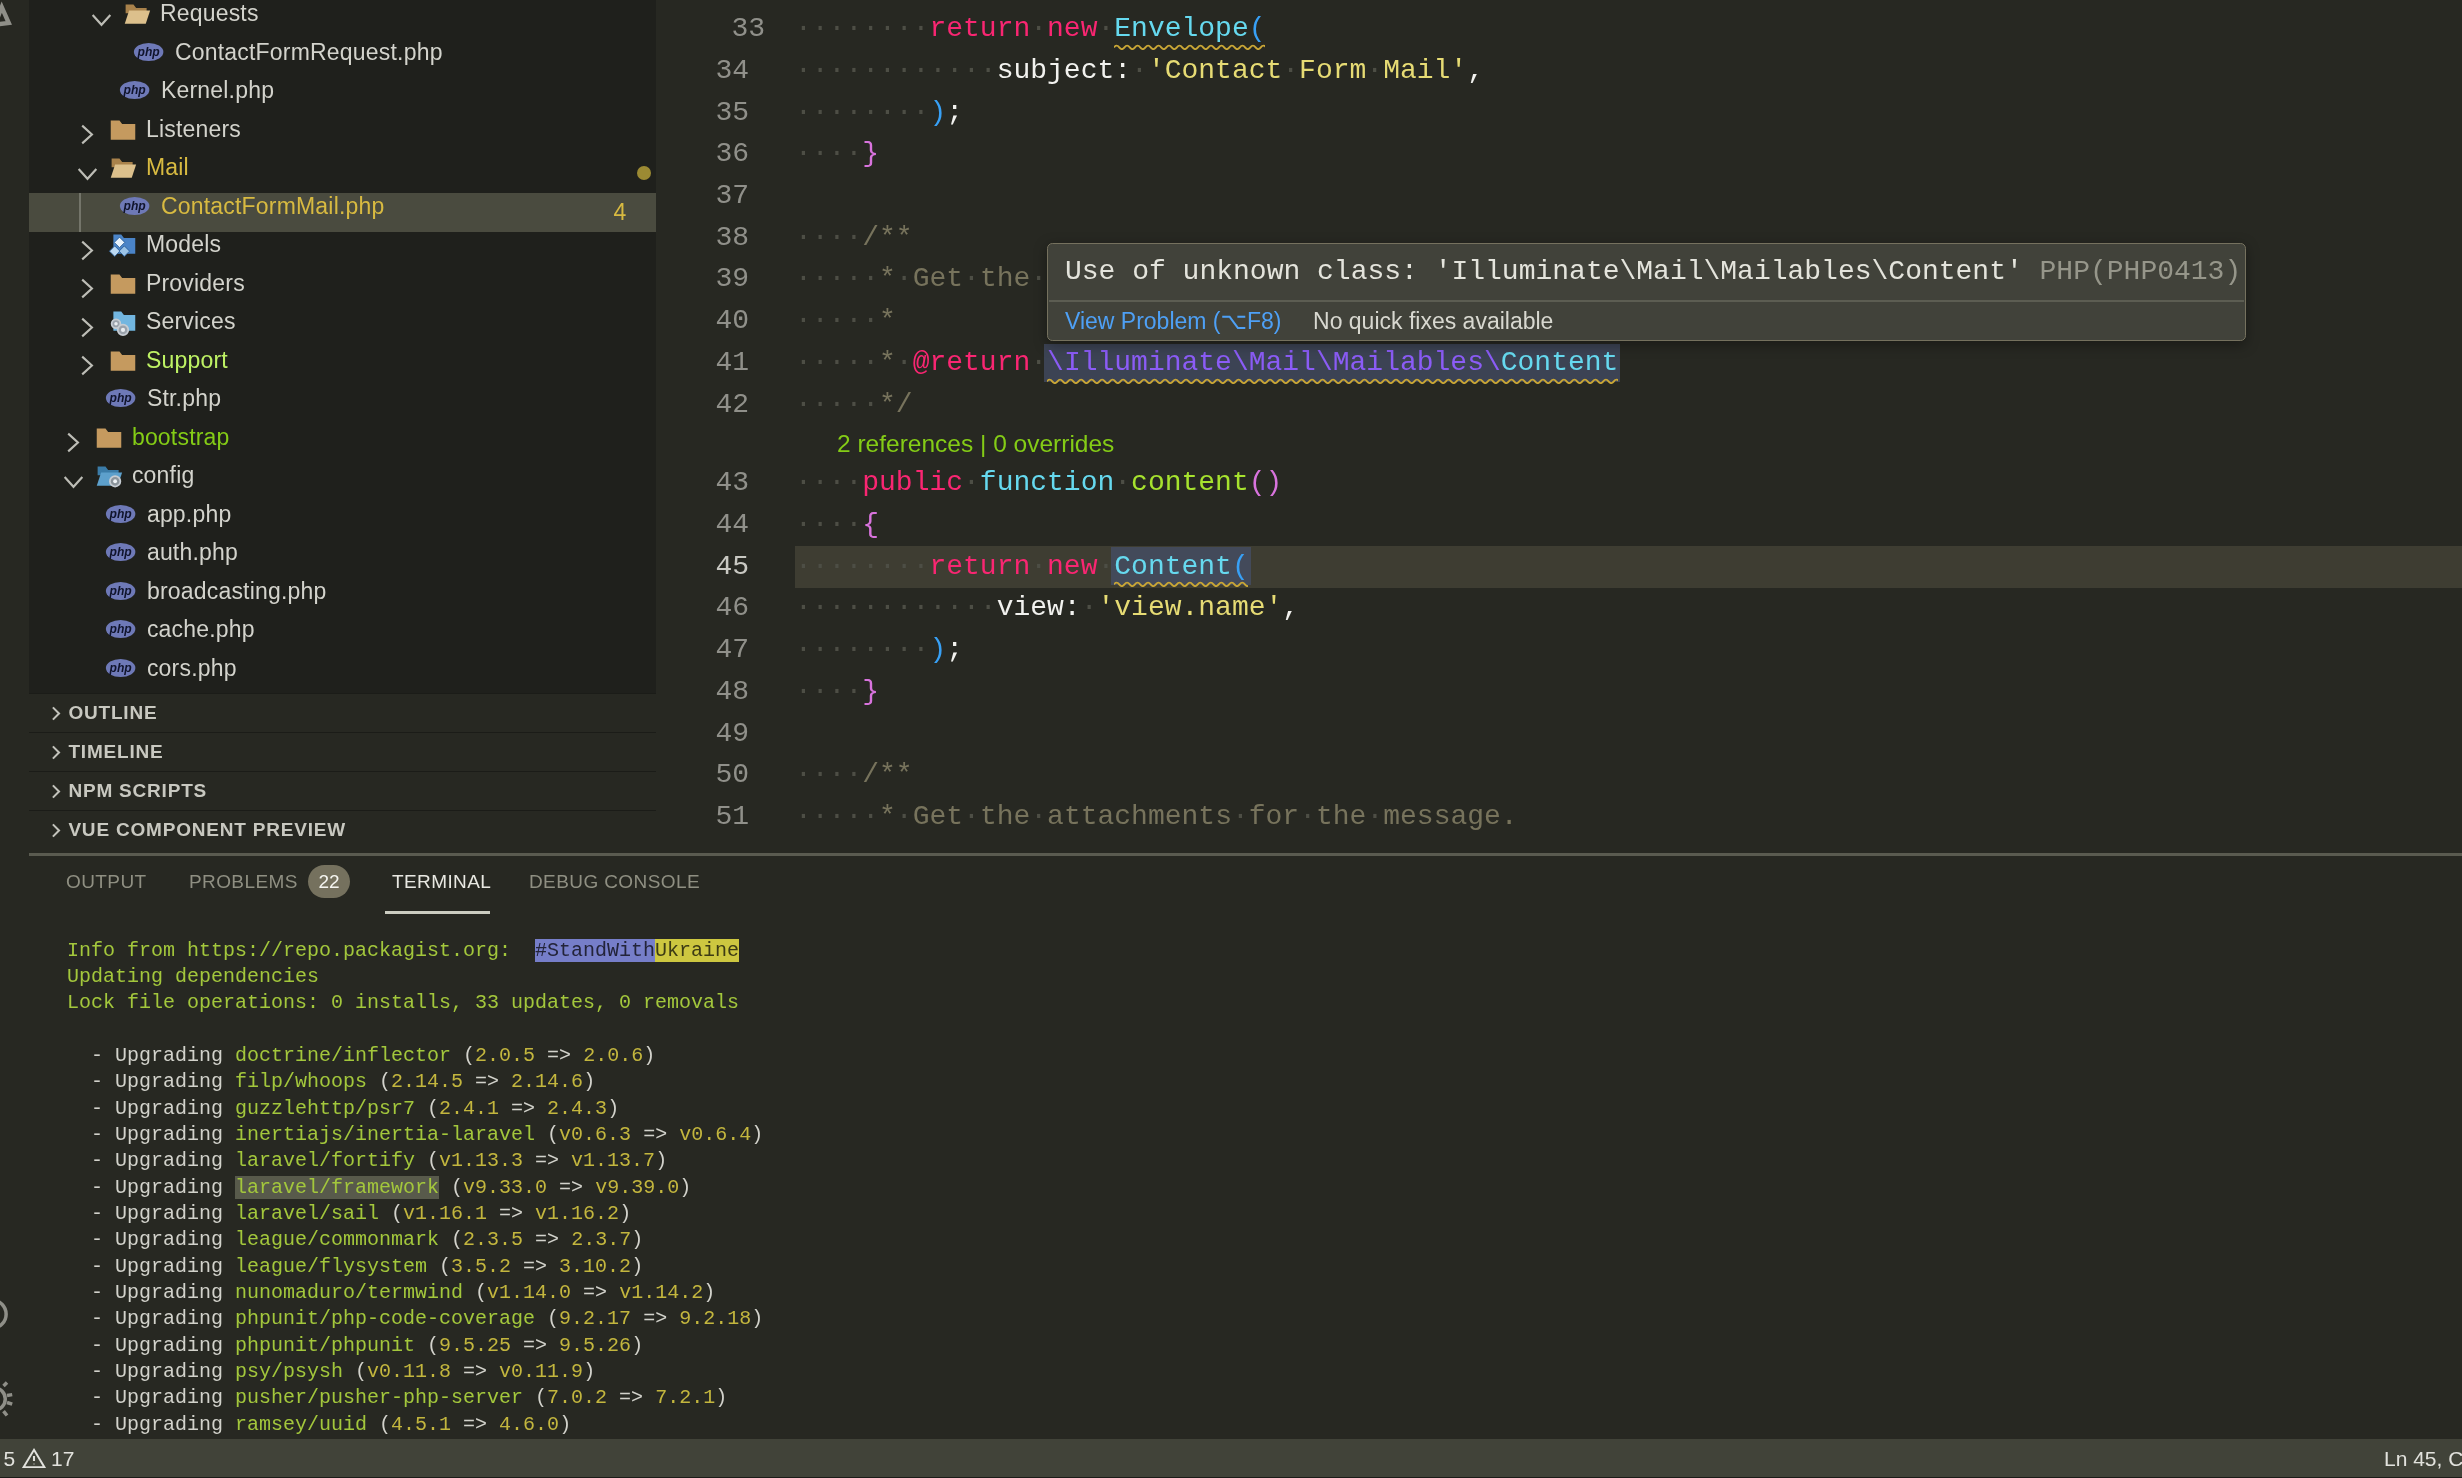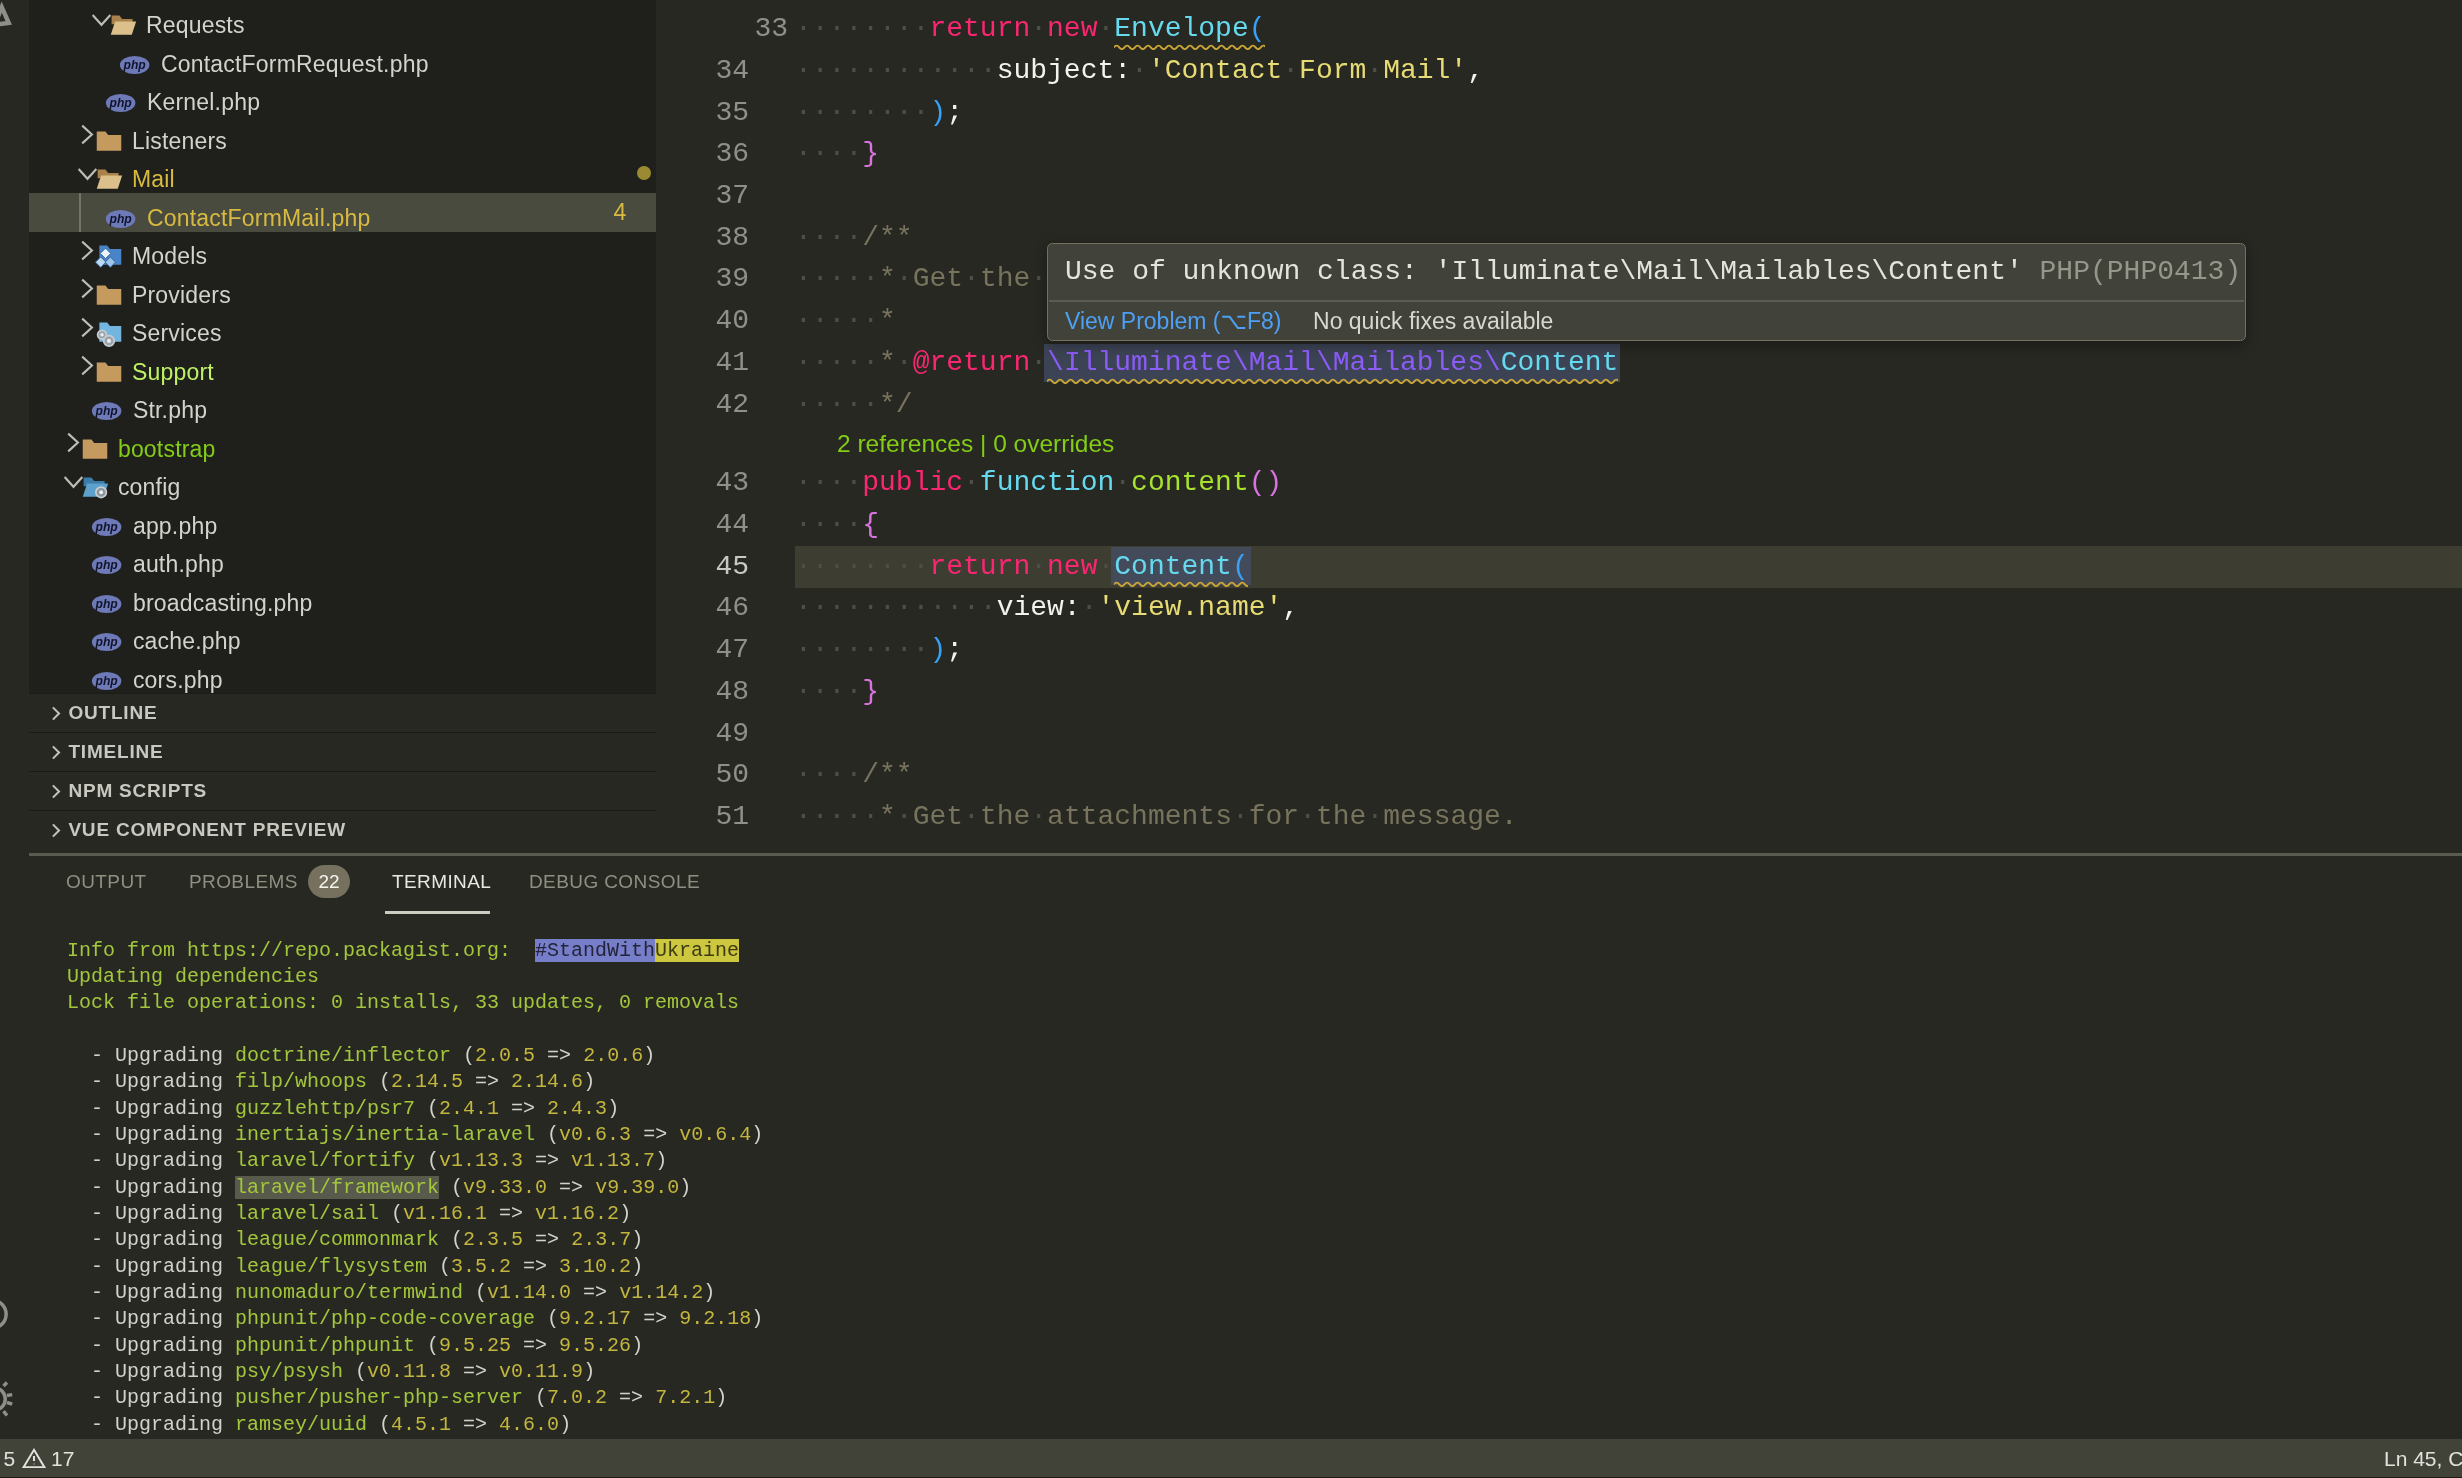--- a/index.html
+++ b/index.html
@@ -14,21 +14,21 @@
 .k{color:#f92672}
 .c{color:#66d9ef;}
 .s{color:#e6db74}
 .w{color:#f2f2ef}
 .g{color:#a6e22e}
 .m{color:#77735c}
 .n{color:#8b5cf6}
 .b{color:#38a0f5}
 .o{color:#d873dd}
 .d{color:#4d4e45}
-.trow{position:absolute;left:19px;width:627px;height:39px;display:flex;align-items:flex-end;
+.trow{position:absolute;left:33px;width:627px;height:39px;display:flex;align-items:flex-start;
  font-size:23px;color:#d3d3cc;white-space:nowrap}
 .tlbl{letter-spacing:0.2px}
 .sechead{position:absolute;left:29px;width:627px;height:39px;display:flex;align-items:center;
  background:#272822;border-top:1.8px solid #1b1c18;font-size:19px;font-weight:bold;
  letter-spacing:0.8px;color:#c8c8c0}
 .term{position:absolute;left:67px;font-family:"Liberation Mono",monospace;font-size:20px;
  line-height:26px;white-space:pre;color:#d2d2cb}
 .tg{color:#a3c73c}
 .ty{color:#c3b63e}
 .tw{color:#d2d2cb}
@@ -249,21 +249,21 @@
     </div>
 <div class="sechead" style="top:810px">
       <svg style="margin-left:15.8px" width="21" height="21" viewBox="0 0 24 24">
         <path d="M9 5 L16 12 L9 19" fill="none" stroke="#c2c2bb" stroke-width="2.4"></path>
       </svg>
       <span style="margin-left:2.6px">VUE COMPONENT PREVIEW</span>
     </div>
 <div class="abs" style="left:795px;top:546px;width:1668px;height:42px;background:#3e3d32"></div>
 <div class="abs" style="left:1044px;top:344px;width:576px;height:38px;background:#3c4354"></div>
 <div class="abs" style="left:1111px;top:547px;width:140px;height:38px;background:#434a5a"></div>
-<div class="lnum" style="left:709px;top:8px;color:#90908a">33</div>
+<div class="lnum" style="left:686px;top:8px;color:#90908a">33</div>
 <div class="codeline" style="top:8px"><span class="d">········</span><span class="k">return</span><span class="d">·</span><span class="k">new</span><span class="d">·</span><span class="c">Envelope</span><span class="b">(</span></div>
 <div class="lnum" style="left:670px;top:50px;color:#90908a">34</div>
 <div class="codeline" style="top:50px"><span class="d">············</span><span class="w">subject:</span><span class="d">·</span><span class="s">'Contact</span><span class="d">·</span><span class="s">Form</span><span class="d">·</span><span class="s">Mail'</span><span class="w">,</span></div>
 <div class="lnum" style="left:670px;top:92px;color:#90908a">35</div>
 <div class="codeline" style="top:92px"><span class="d">········</span><span class="b">)</span><span class="w">;</span></div>
 <div class="lnum" style="left:670px;top:133px;color:#90908a">36</div>
 <div class="codeline" style="top:133px"><span class="d">····</span><span class="o">}</span></div>
 <div class="lnum" style="left:670px;top:175px;color:#90908a">37</div>
 <div class="lnum" style="left:670px;top:217px;color:#90908a">38</div>
 <div class="codeline" style="top:217px"><span class="d">····</span><span class="m">/**</span></div>

